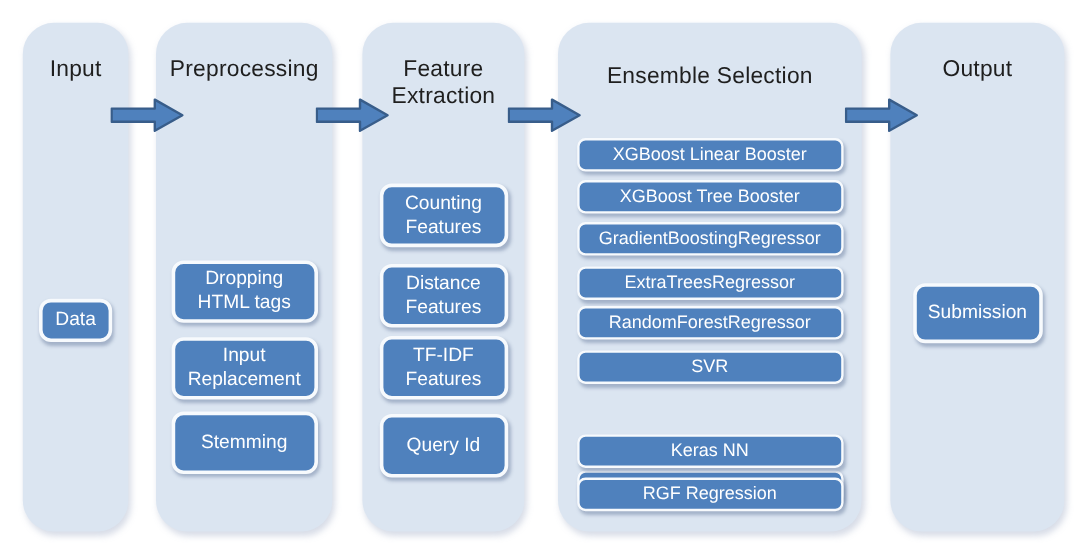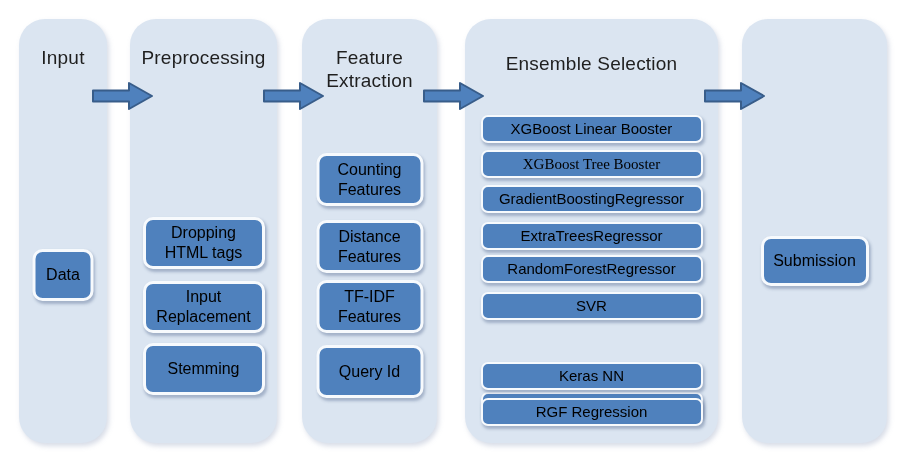--- a/index.html
+++ b/index.html
@@ -19,38 +19,38 @@
   .c4{left:742px;width:145px;}
   .title{
     position:absolute;top:27px;left:0;right:0;margin:0;
     text-align:center;font-size:19px;font-weight:400;
     color:#1f1f1f;line-height:23px;letter-spacing:.2px;
   }
   .c3 .title{top:33px;}
   .node{
     position:absolute;left:50%;transform:translateX(-50%);
     background:#4f81bd;border:3px solid #f7fafd;border-radius:10px;
-    color:#000000;display:flex;align-items:center;justify-content:center;
+    color:#ffffff;display:flex;align-items:center;justify-content:center;
     text-align:center;font-size:16px;line-height:1.25;
     padding:0 10px;box-sizing:border-box;
     box-shadow:1.5px 2.5px 3px rgba(95,115,150,.45);
   }
-  .c0 .n0{top:230px;width:61px;height:52px;}
+  .c0 .n0{top:230px;width:61px;height:36px;}
   .c1 .node{width:122px;height:52px;margin-top:32px;}
   .c1 .n0{top:166px;}
   .c1 .n1{top:230px;}
   .c1 .n2{top:292px;}
   .c2 .node{width:107px;height:53px;}
   .c2 .n0{top:134px;}
   .c2 .n1{top:201px;}
   .c2 .n2{top:261px;}
   .c2 .n3{top:326px;}
   .c3 .node{width:222px;height:28px;font-size:15px;border-radius:7px;border-width:2px;padding:0 4px;}
   .c3 .n0{top:96px;}
-  .c3 .n1{top:131px;font-family:Liberation Serif, serif;}
+  .c3 .n1{top:131px;}
   .c3 .n2{top:166px;}
   .c3 .n3{top:203px;}
   .c3 .n4{top:236px;}
   .c3 .n5{top:273px;}
   .c3 .n6{top:325px;margin-top:48px;}
   .c3 .n7{top:343px;}
   .c3 .n8{top:379px;}
   .c4 .n0{top:217px;width:108px;height:50px;}
   .arrow{position:absolute;top:81px;width:62px;height:30px;}
   .a0{left:92px;}
@@ -90,20 +90,21 @@
     <div class="node n2">GradientBoostingRegressor</div>
     <div class="node n3">ExtraTreesRegressor</div>
     <div class="node n4">RandomForestRegressor</div>
     <div class="node n5">SVR</div>
     <div class="node n6">Ridge</div>
     <div class="node n8">RGF Regression</div>
     <div class="node n7">Keras NN</div>
   </section>
 
   <section class="col c4">
+    <h2 class="title">Output</h2>
     <div class="node n0">Submission</div>
   </section>
 
   <svg class="arrow a0" viewBox="0 0 62 30">
     <polygon points="1,9.5 37,9.5 37,2 60,15 37,28 37,20.5 1,20.5" fill="#4f81bd" stroke="#385d8a" stroke-width="2" stroke-linejoin="round"></polygon>
   </svg>
   <svg class="arrow a1" viewBox="0 0 62 30">
     <polygon points="1,9.5 37,9.5 37,2 60,15 37,28 37,20.5 1,20.5" fill="#4f81bd" stroke="#385d8a" stroke-width="2" stroke-linejoin="round"></polygon>
   </svg>
   <svg class="arrow a2" viewBox="0 0 62 30">

